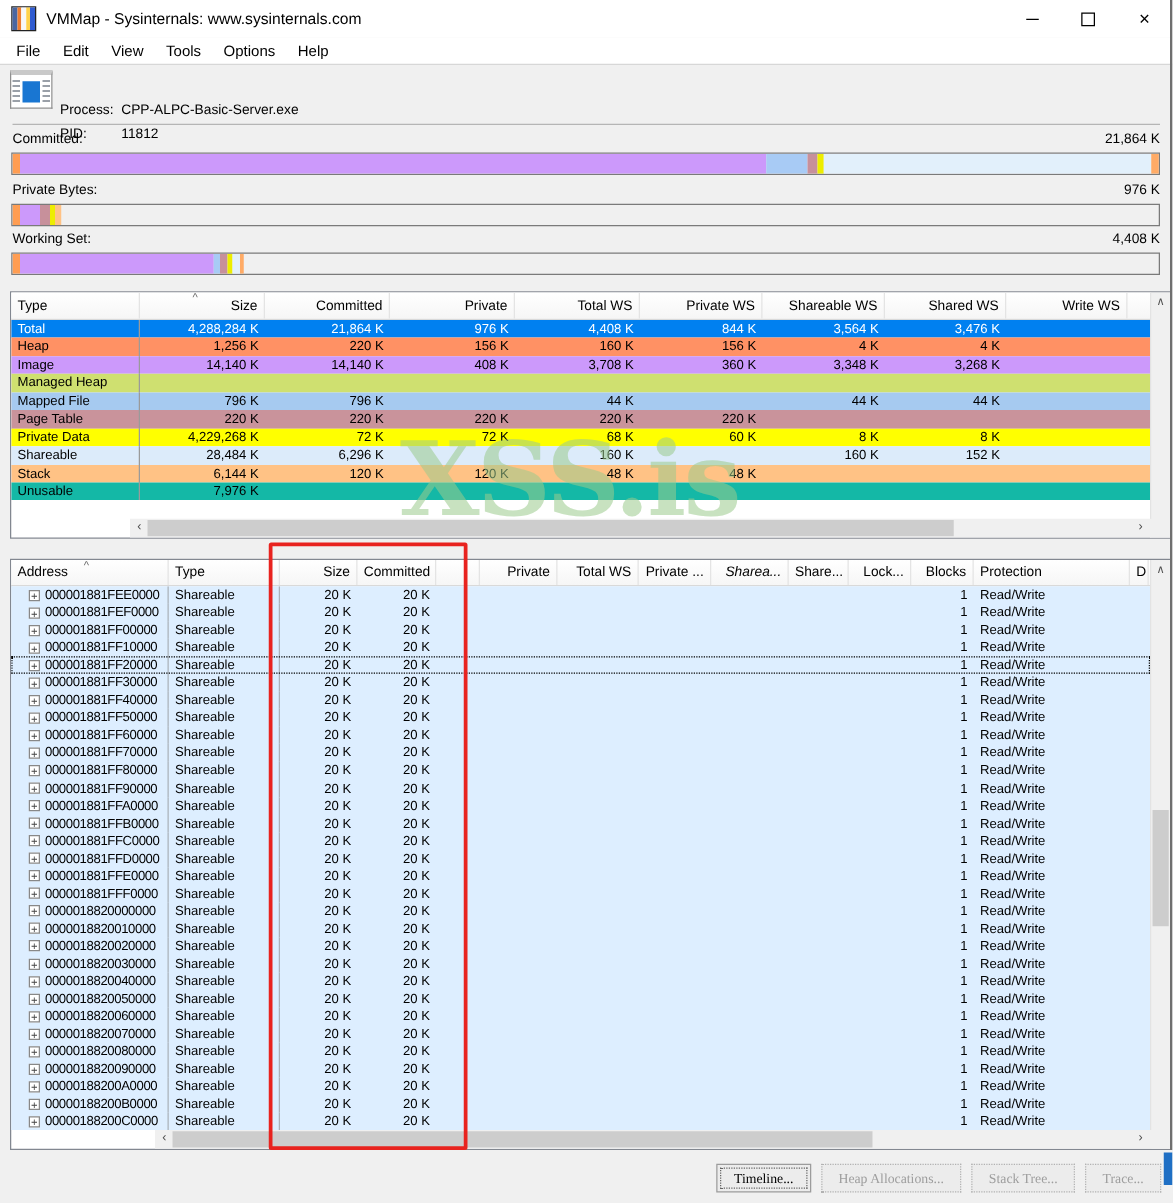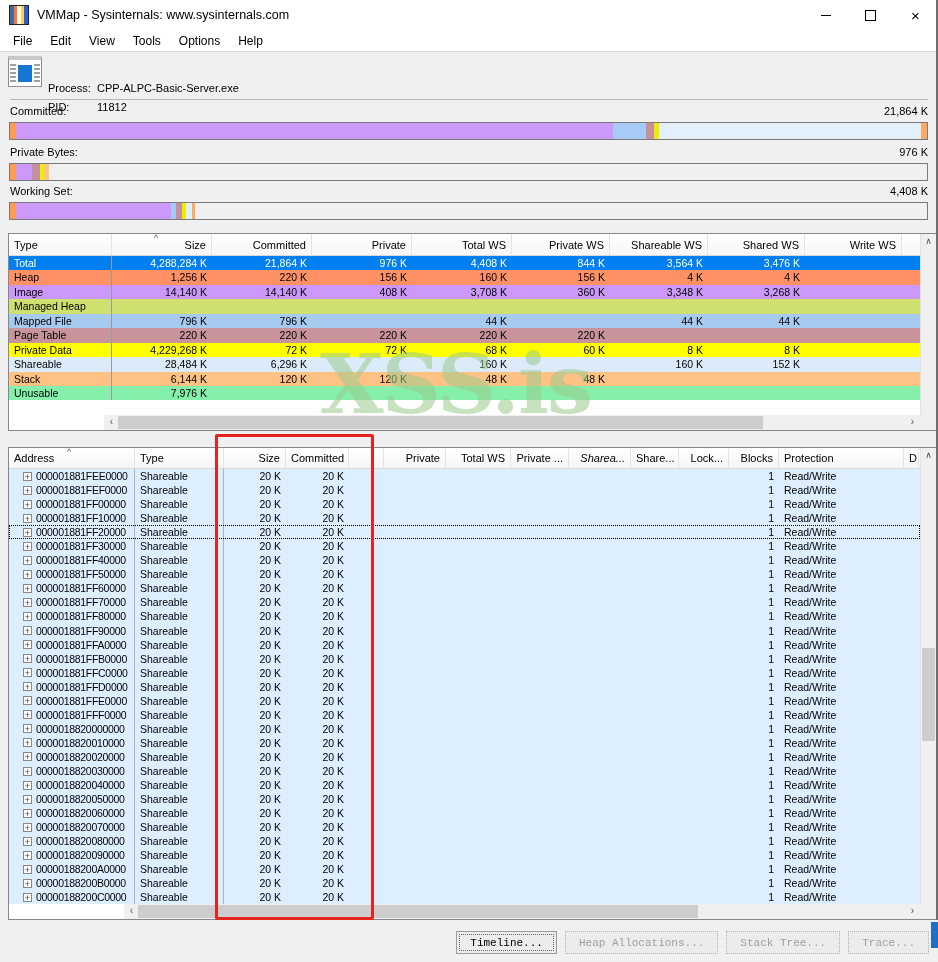--- a/index.html
+++ b/index.html
@@ -98,21 +98,21 @@
   .det-hscroll{left:115px;right:16px;}
   .hscroll .arr{position:absolute;top:0;width:15px;height:15px;text-align:center;font-size:10px;line-height:14px;color:#505050;}
   .hscroll .arr.left{left:0;}
   .hscroll .arr.right{right:0;}
   .hthumb{position:absolute;top:1px;height:13px;background:#cdcdcd;}
   .sum-hthumb{left:14px;width:645px;}
   .det-hthumb{left:14px;width:560px;}
   .corner{position:absolute;right:0;bottom:0;width:16px;height:15px;background:#f0f0f0;}
   
   .footer{position:absolute;top:931px;right:9px;display:flex;gap:8px;}
-  .btn{height:23px;font-size:11px;padding:0 13px;background:#ececec;border:1px solid #9c9c9c;color:#000;font-family:Liberation Mono, monospace;}
+  .btn{height:23px;font-size:11px;padding:0 13px;background:#ececec;border:1px solid #9c9c9c;color:#000;font-family:Liberation Serif, serif;}
   .btn.focused{outline:1px dotted #666;outline-offset:-4px;}
   .btn.disabled{color:#9e9e9e;border:1px dotted #b2b2b2;}
   
   .watermark{position:absolute;left:320px;top:343px;z-index:40;font-family:"DejaVu Serif",serif;font-weight:bold;font-size:82px;line-height:1;color:rgba(155,203,140,0.55);letter-spacing:-2px;pointer-events:none;}
   .annotation-rect{position:absolute;left:215px;top:434px;width:159px;height:486px;border:3px solid #e8231f;border-radius:2px;z-index:60;pointer-events:none;box-sizing:border-box;}
   .right-edge{position:absolute;top:0;right:0;width:2px;height:920px;background:#6f6f6f;z-index:70;}
   .edge-blue{position:absolute;right:0;top:922px;width:7px;height:26px;background:#1f6fc4;z-index:71;}
 </style>
 </head>
 <body>
@@ -321,21 +321,21 @@
         <span>6,144 K</span>
         <span>120 K</span>
         <span>120 K</span>
         <span>48 K</span>
         <span>48 K</span>
         <span></span>
         <span></span>
         <span></span>
       </div>
 
-      <div class="sum-row" style="background: #86efac;">
+      <div class="sum-row" style="background: #14b8a6;">
         <span>Unusable</span>
         <span>7,976 K</span>
         <span></span>
         <span></span>
         <span></span>
         <span></span>
         <span></span>
         <span></span>
         <span></span>
       </div>

